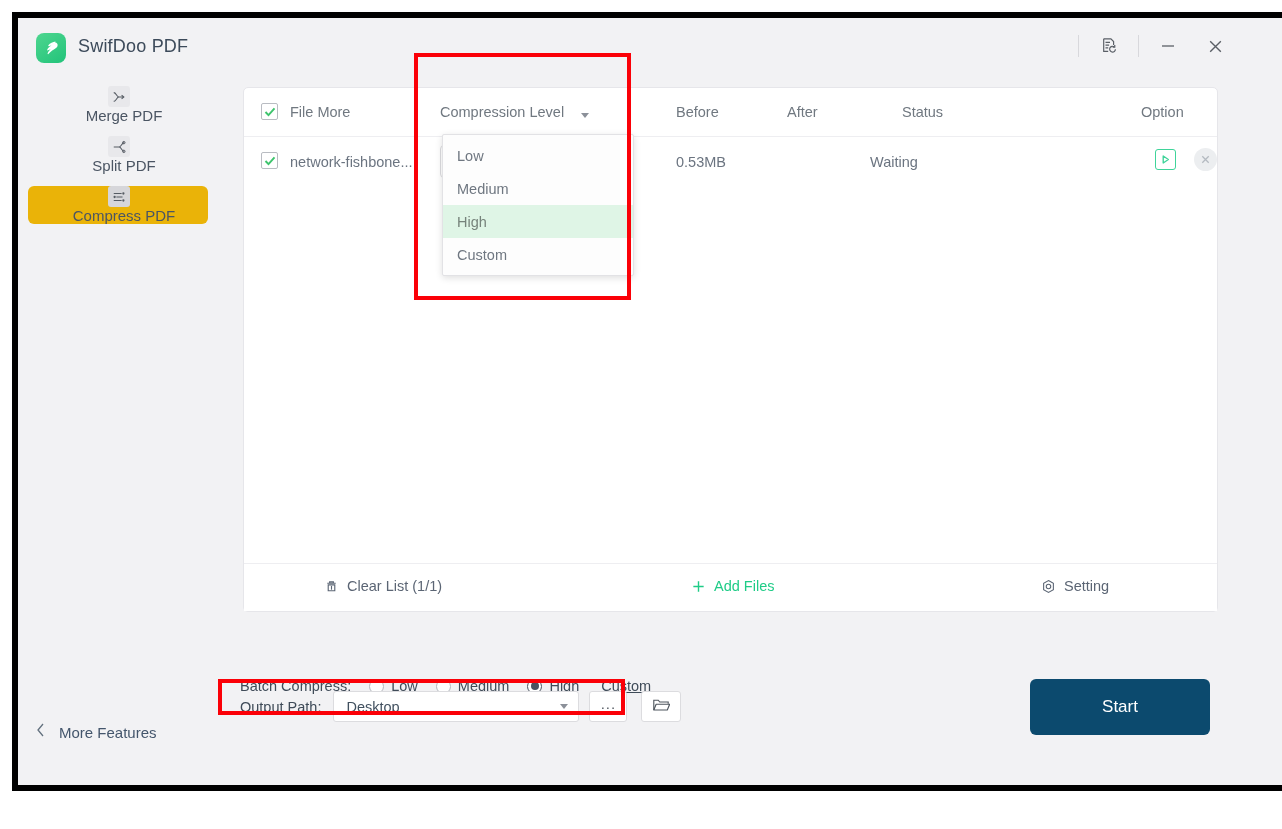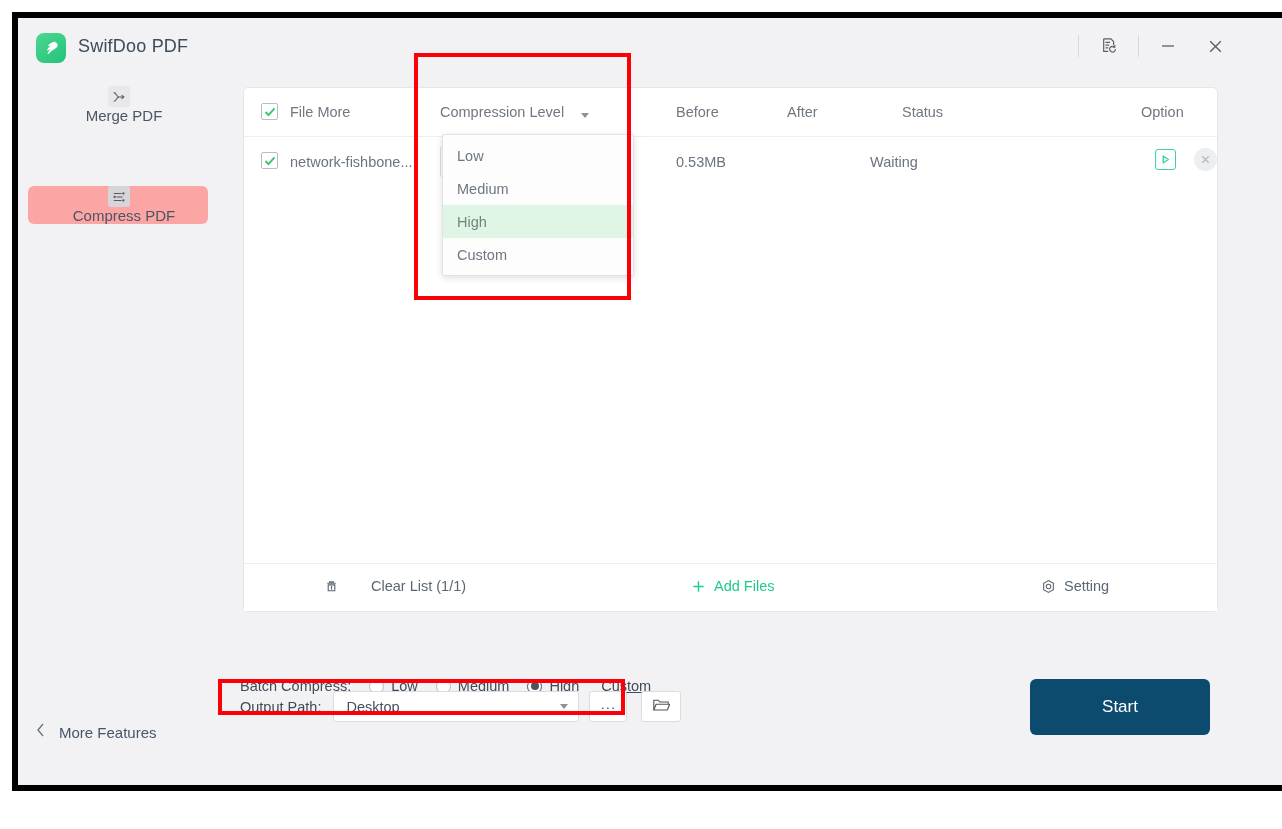--- a/index.html
+++ b/index.html
@@ -48,21 +48,21 @@
     color: #5a5f66;
   }
   
   #sidebar { position: absolute; left: 0; top: 58px; width: 208px; bottom: 0; }
   .side-item {
     position: absolute; left: 10px; width: 180px; height: 38px;
     border-radius: 6px;
     display: flex; align-items: center; padding-left: 12px;
     color: #4b5563; font-size: 15px; flex-direction: column;
   }
-  .side-item.active { background: #fca5a5; }
+  .side-item.active { background: #eab308; }
   .side-ico {
     width: 22px; height: 22px; margin-right: 10px;
     display: flex; align-items: center; justify-content: center;
     background: #e8e8eb; border-radius: 3px;
   }
   .side-item.active .side-ico { background: #d6d6da; }
   #more-features {
     position: absolute; left: 18px; bottom: 44px;
     display: flex; align-items: center; color: #44566c; font-size: 15px;
   }
@@ -224,20 +224,30 @@
     <div class="side-item" style="top:10px;">
       <span class="side-ico">
         <svg width="14" height="14" viewBox="0 0 16 16">
           <path d="M2 3c3 0 3 5 6 5h5M2 13c3 0 3-5 6-5" fill="none" stroke="#555b63" stroke-width="1.2"></path>
           <path d="M11 6l2.5 2L11 10" fill="none" stroke="#555b63" stroke-width="1.2"></path>
         </svg>
       </span>
       <span>Merge PDF</span>
     </div>
 
+    <div class="side-item" style="top:60px;">
+      <span class="side-ico">
+        <svg width="14" height="14" viewBox="0 0 16 16">
+          <path d="M14 3c-3 0-3 5-6 5H2M14 13c-3 0-3-5-6-5" fill="none" stroke="#555b63" stroke-width="1.2"></path>
+          <circle cx="13.5" cy="3" r="1.4" fill="none" stroke="#555b63" stroke-width="1.1"></circle>
+          <circle cx="13.5" cy="13" r="1.4" fill="none" stroke="#555b63" stroke-width="1.1"></circle>
+        </svg>
+      </span>
+      <span>Split PDF</span>
+    </div>
 
     <div class="side-item active" style="top:110px;">
       <span class="side-ico">
         <svg width="14" height="14" viewBox="0 0 16 16">
           <path d="M2 4h9M5 8h7M2 12h9" stroke="#555b63" stroke-width="1.4"></path>
           <circle cx="13" cy="4" r="1.3" fill="#555b63"></circle>
           <circle cx="3" cy="8" r="1.3" fill="#555b63"></circle>
           <circle cx="13" cy="12" r="1.3" fill="#555b63"></circle>
         </svg>
       </span>
@@ -303,21 +313,21 @@
     </div>
 
     <div id="lvl-menu">
       <div class="opt">Low</div>
       <div class="opt">Medium</div>
       <div class="opt sel">High</div>
       <div class="opt">Custom</div>
     </div>
 
     <div id="panel-foot">
-      <div class="foot-btn" style="left:80px;gap:24px;">
+      <div class="foot-btn" style="left:80px;">
         <span class="gi">
           <svg width="15" height="15" viewBox="0 0 16 16">
             <path d="M3.5 4.5h9M6 4.5V3h4v1.5" fill="none" stroke="#5b6574" stroke-width="1.2"></path>
             <path d="M4.5 6.2h7v6.3h-7z" fill="none" stroke="#5b6574" stroke-width="1.2"></path>
             <path d="M8 7.4v4" stroke="#5b6574" stroke-width="1.2"></path>
           </svg>
         </span>
         <span>Clear List (1/1)</span>
       </div>
 

